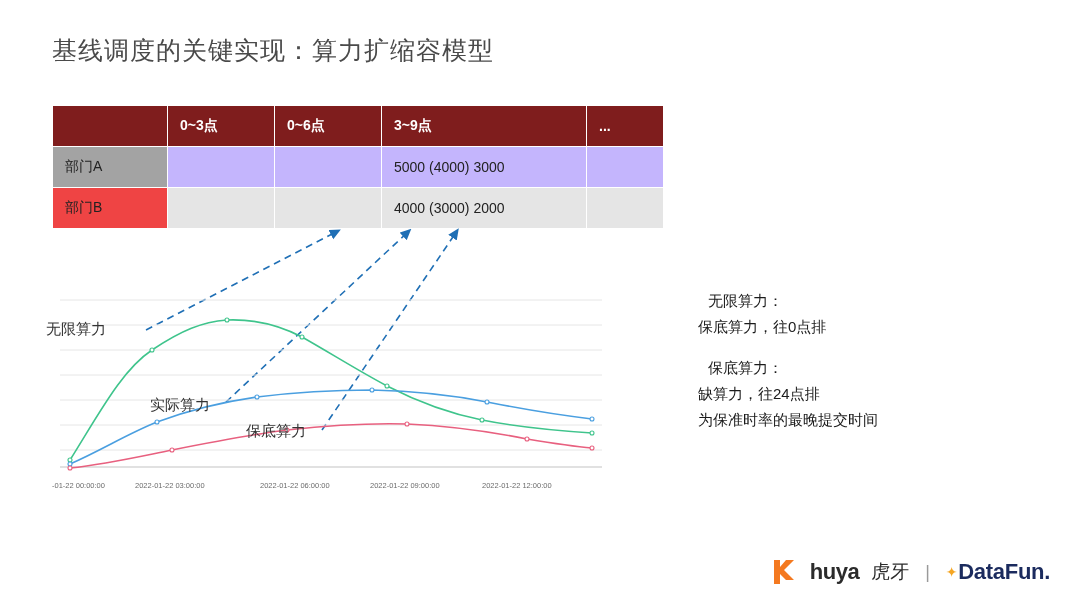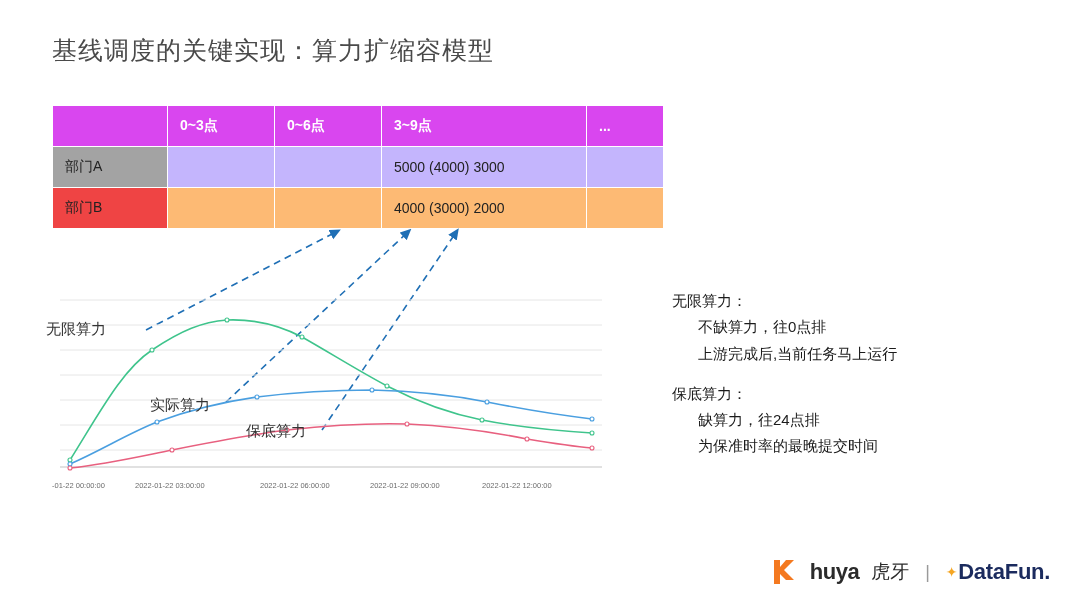--- a/index.html
+++ b/index.html
@@ -31,21 +31,21 @@
   .table-wrap {
     position: absolute;
     left: 52px;
     top: 105px;
   }
   table.quota-table {
     border-collapse: collapse;
     table-layout: fixed;
   }
   table.quota-table th {
-    background: #d946ef;
+    background: #7f1d1d;
     color: #ffffff;
     font-size: 14px;
     font-weight: bold;
     text-align: left;
     padding: 10px 12px;
     border: 1px solid #ffffff;
     height: 20px;
   }
   table.quota-table td {
     font-size: 14px;
@@ -54,21 +54,21 @@
     border: 1px solid #ffffff;
     height: 20px;
   }
   .col-0 { width: 90px; }
   .col-1 { width: 82px; }
   .col-2 { width: 82px; }
   .col-3 { width: 180px; }
   .col-4 { width: 52px; }
 
   .row-a td { background: #c4b5fd; }
-  .row-b td { background: #fdba74; }
+  .row-b td { background: #e5e5e5; }
   .row-a td.first, .row-b td.first { background: #ef4444; }
   .row-a td.first { background: #a3a3a3; }
 
   
   .chart-box {
     position: absolute;
     left: 52px;
     top: 292px;
     width: 558px;
     height: 215px;
@@ -92,21 +92,21 @@
 
   
   .right-text {
     position: absolute;
     left: 672px;
     top: 288px;
     font-size: 15px;
     color: #1b1b1b;
     line-height: 1.75;
   }
-  .right-text .head { margin-top: 0; }
+  .right-text .head { margin-top: 0; margin-left: 36px; }
   .right-text .sub { padding-left: 26px; }
   .right-text .group2 { margin-top: 14px; }
 
   
   .footer-logos {
     position: absolute;
     right: 30px;
     bottom: 22px;
     display: flex;
     align-items: center;
@@ -259,22 +259,21 @@
     <text class="axis-label" x="430" y="196">2022-01-22 12:00:00</text>
   </svg>
 </div>
 
 <div class="chart-annot" id="annot-infinite">无限算力</div>
 <div class="chart-annot" id="annot-actual">实际算力</div>
 <div class="chart-annot" id="annot-base">保底算力</div>
 
 <div class="right-text">
   <div class="head">无限算力：</div>
-  <div class="sub">不缺算力，往0点排</div>
-  <div class="sub">上游完成后,当前任务马上运行</div>
+  <div class="sub">保底算力，往0点排</div>
   <div class="head group2">保底算力：</div>
   <div class="sub">缺算力，往24点排</div>
   <div class="sub">为保准时率的最晚提交时间</div>
 </div>
 
 <div class="footer-logos">
   <span class="huya-mark">
     <svg width="26" height="28" viewBox="0 0 26 28">
       <path d="M2,2 L2,26 L8,26 L8,16 L14,22 L22,22 L12,12 L22,2 L14,2 L8,9 L8,2 Z" fill="#f47920"></path>
     </svg>

